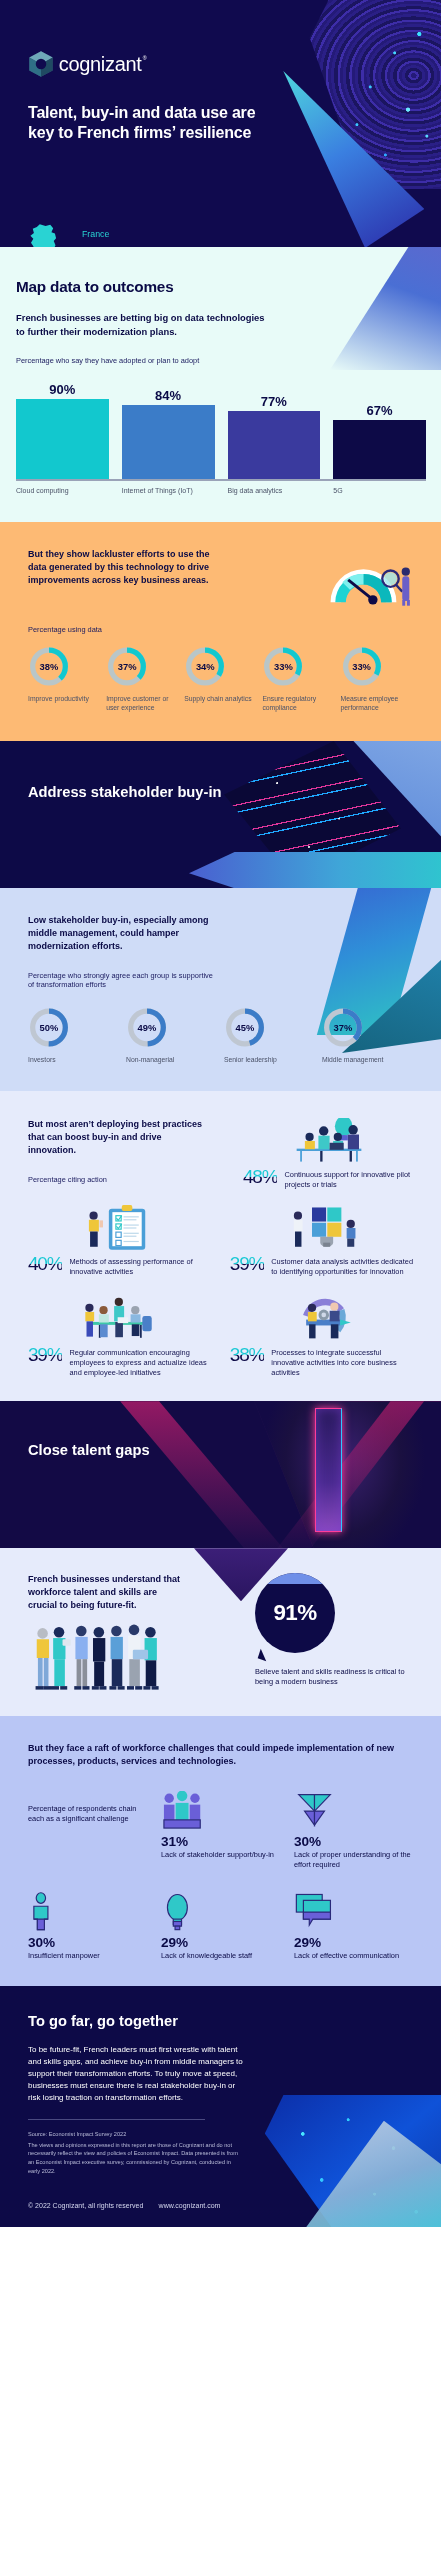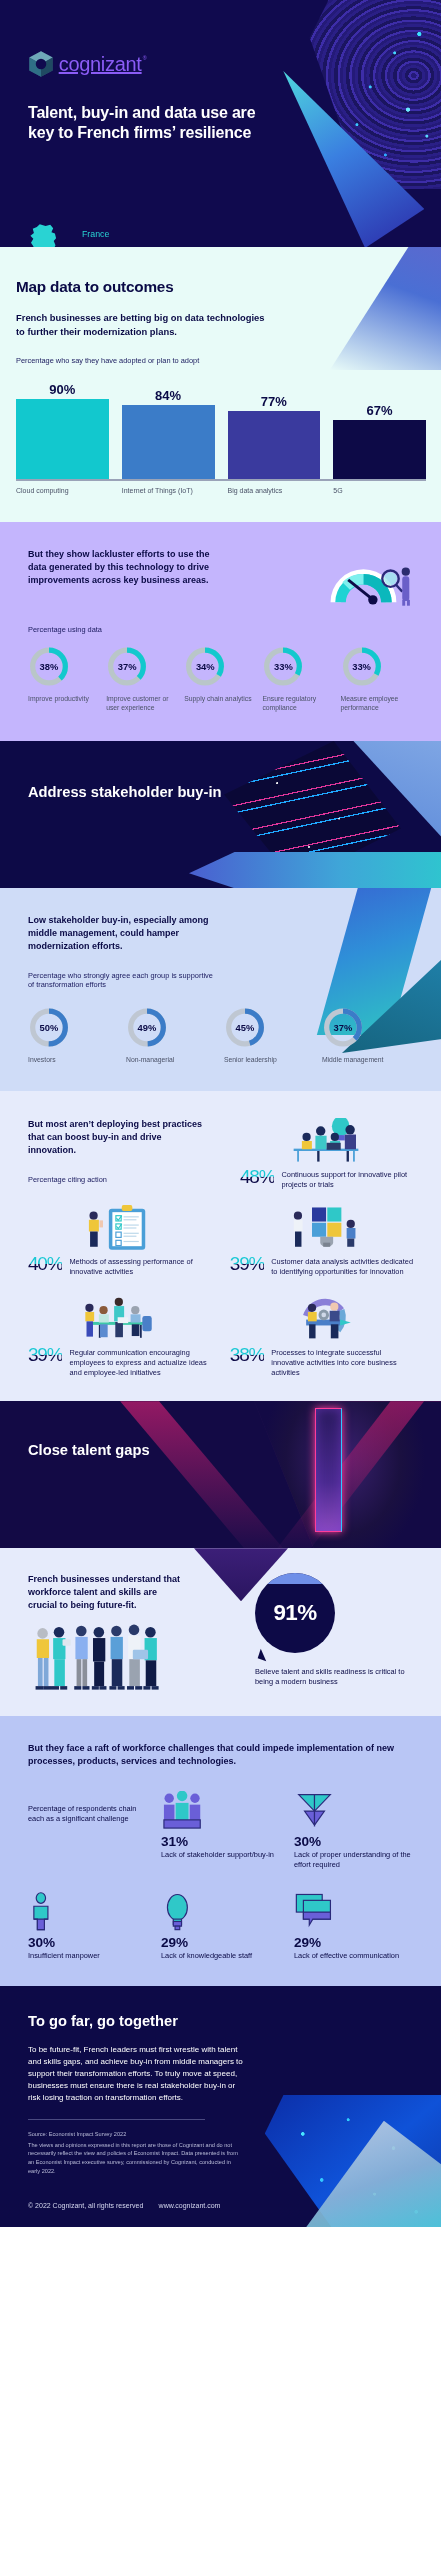--- a/index.html
+++ b/index.html
@@ -33,21 +33,21 @@
         #241a78 0 2.9px, #3d2da8 2.9px 5.3px, #1b1560 5.3px 8.8px, #2a1f86 8.8px 11.8px);
     clip-path: polygon(100% 0, 100% 100%, 58% 100%, 30% 20%, 40% 0);
   }
   .hero-wedge {
     position: absolute; right: 17.7px; top: 71px; width: 141px; height: 177px;
     background: linear-gradient(150deg, #4fd6de 0%, #3a7fe0 45%, #2b2aa8 100%);
     clip-path: polygon(0 0, 100% 78%, 58% 100%);
   }
   .logo { position: absolute; left: 28px; top: 50px; display: flex; align-items: center; gap: 4.7px; }
   .logo-mark { width: 26px; height: 28px; position: relative; }
-  .logo-text { color: #8b5cf6; font-size: 20px; font-weight: 400; letter-spacing: -0.3px; position: relative; text-decoration: underline; }
+  .logo-text { color: #ffffff; font-size: 20px; font-weight: 400; letter-spacing: -0.3px; position: relative; }
   .logo-text sup { font-size: 5.3px; position: absolute; top: 2.4px; right: -4.7px; }
   .hero-title {
     position: absolute; left: 28px; top: 103px;
     color: #fff; font-size: 16px; line-height: 1.26; font-weight: 700;
     max-width: 247px; letter-spacing: -0.2px;
   }
   .country-strip {
     position: absolute; left: 0; bottom: 0; width: 100%; height: 28px;
     display: flex; align-items: center;
   }
@@ -68,21 +68,21 @@
   
   .bars { display: flex; align-items: flex-end; gap: 13px; height: 106px; margin-top: 8.2px; position: relative; }
   .bar-col { flex: 1; display: flex; flex-direction: column; justify-content: flex-end; align-items: center; height: 100%; }
   .bar-val { font-size: 13px; font-weight: 700; margin-bottom: 2.9px; }
   .bar { width: 100%; border-radius: 0; }
   .bar-axis { height: 1.2px; background: #9aa3b8; margin: 0 0 0 0; position: relative; }
   .bar-labels { display: flex; gap: 13px; margin-top: 5.3px; }
   .bar-labels div { flex: 1; font-size: 7px; color: #4b5268; line-height: 1.3; }
 
   
-  .sec-cyan { background: #c4b5fd; position: relative; padding: 26px 28px 28px; }
+  .sec-cyan { background: #fdba74; position: relative; padding: 26px 28px 28px; }
   .row-2col { display: flex; align-items: flex-start; justify-content: space-between; gap: 7px; }
   .para-bold { font-size: 9px; font-weight: 700; line-height: 1.45; max-width: 194px; }
   .gauge { width: 94px; height: 59px; position: relative; flex-shrink: 0; }
   .donuts { display: flex; gap: 4.7px; margin-top: 9.4px; }
   .donut-cell { flex: 1; }
   .donut { width: 42px; height: 47px; position: relative; }
   .donut svg { display: block; }
   .donut-num { position: absolute; inset: 0; display: flex; align-items: center; justify-content: center; font-size: 9.4px; font-weight: 700; }
   .donut-label { font-size: 6.8px; color: #4b5268; margin-top: 5.3px; line-height: 1.3; }
 
@@ -406,21 +406,21 @@
               <circle cx="36" cy="40" r="28" fill="none" stroke="#3b7cc8" stroke-width="9" stroke-dasharray="65.09379978238051 175.92918860102841" transform="rotate(-90 36 40)"></circle>
             </svg>
             <div class="donut-num">37%</div>
           </div>
           <div class="donut-label">Middle management</div>
         </div>
       </div>
   </div>
 
   <div class="sec-lav">
-    <div style="display:flex;align-items:flex-start;gap:29px;">
+    <div style="display:flex;justify-content:space-between;align-items:flex-start;gap:29px;">
       <div style="flex:1;max-width:183px;">
         <p class="para-bold">But most aren’t deploying best practices that can boost buy-in and drive innovation.</p>
         <p class="capt">Percentage citing action</p>
       </div>
       <div style="width:171px;">
         <div class="ill">
           <svg width="100" height="46" viewBox="0 0 170 78">
             <ellipse cx="110" cy="14" rx="15" ry="17" fill="#2fc8c8"></ellipse>
             <rect x="103" y="29" width="14" height="9" fill="#5a5fd0"></rect>
             <rect x="30" y="52" width="110" height="4" fill="#4a9fd8"></rect>

